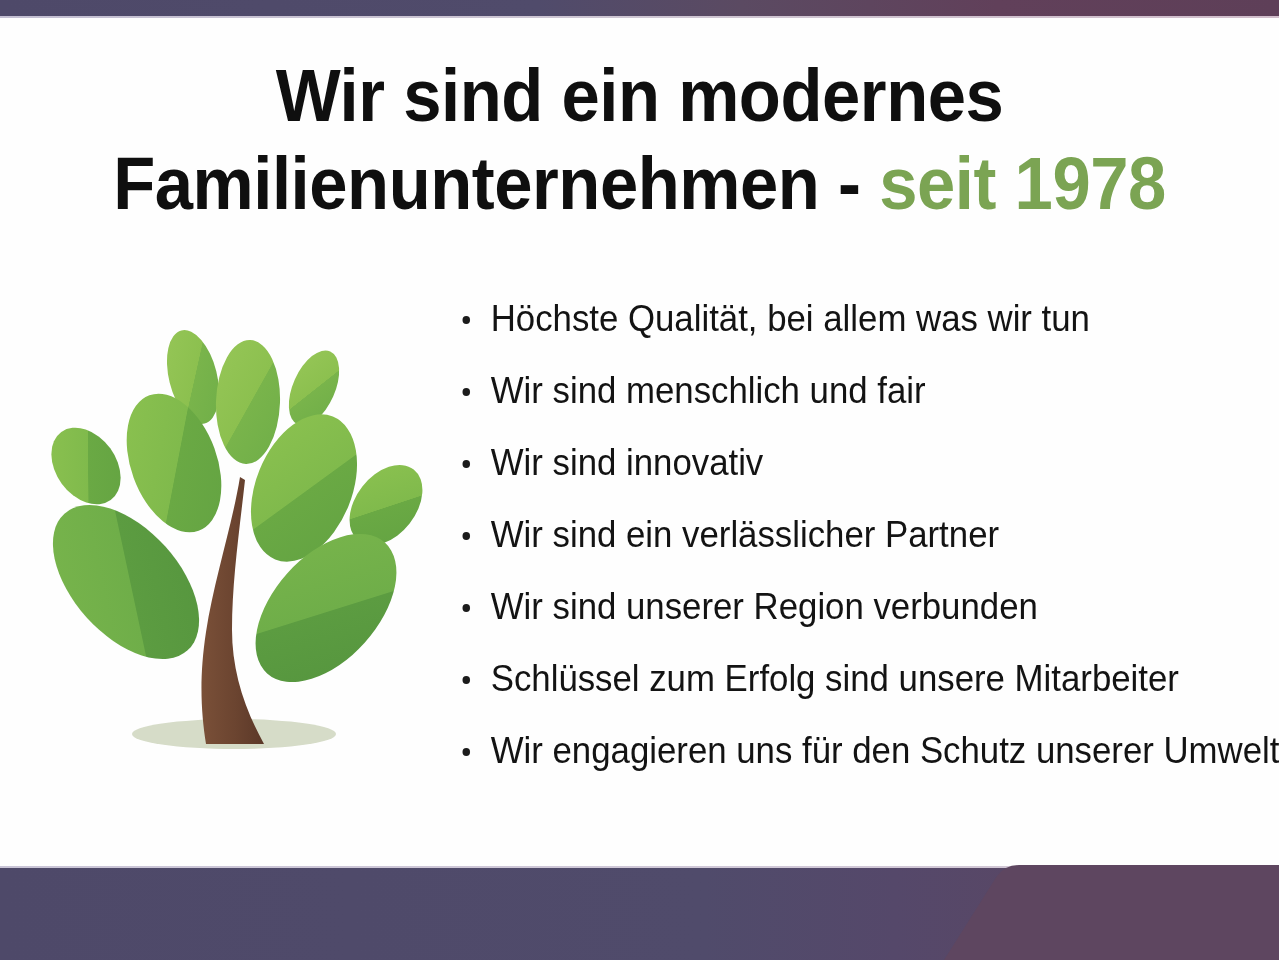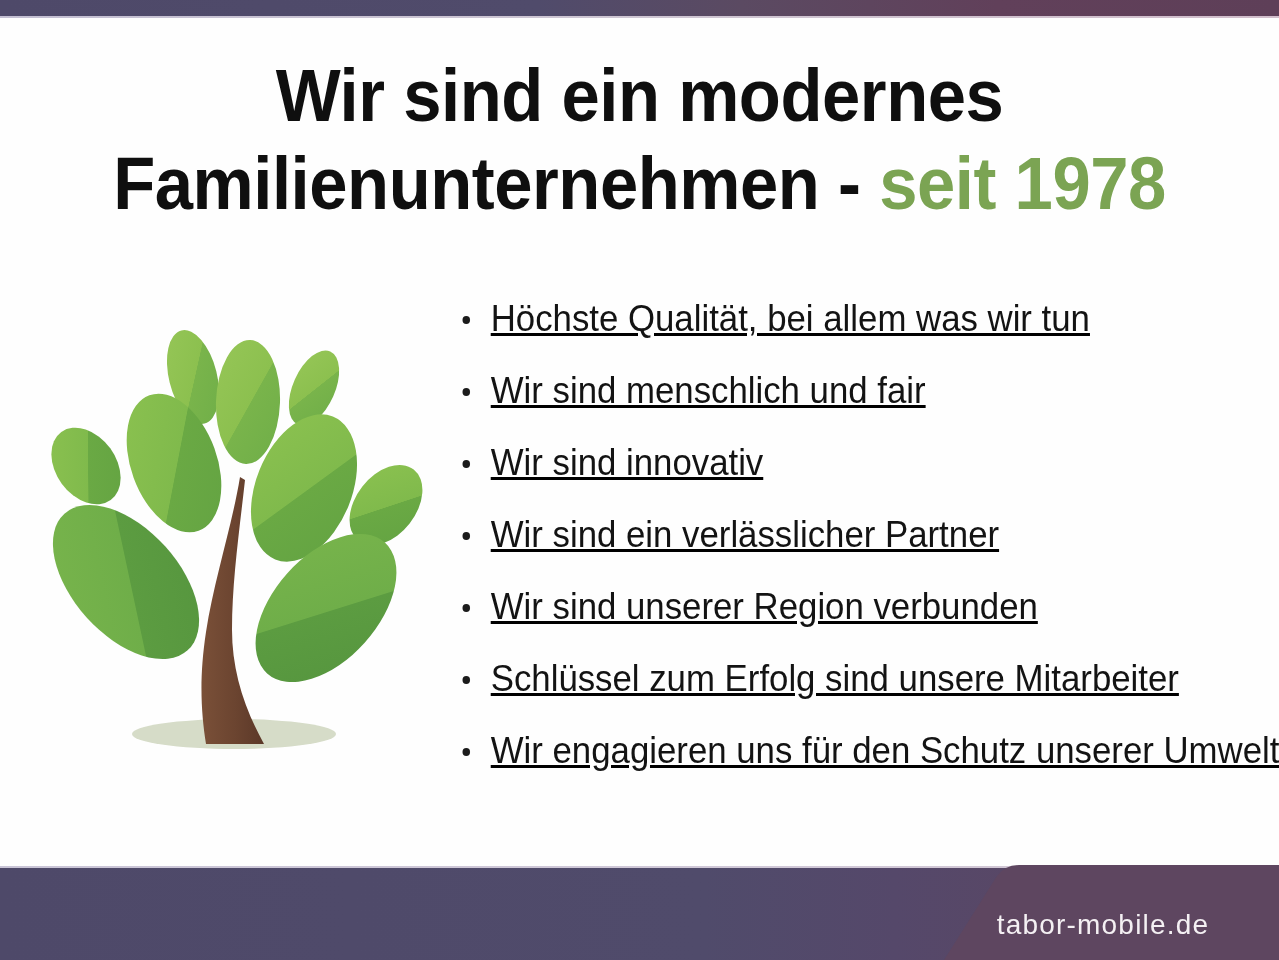--- a/index.html
+++ b/index.html
@@ -50,21 +50,21 @@
     transform:scaleX(.93);
     transform-origin:center top;
   }
   .headline .line{display:block;white-space:nowrap;}
   .headline .accent{color:#76a css;}
   .accent{color:#7ba453;}
 
   
   .bullets{
     position:absolute;left:455px;top:300px;width:820px;
-    list-style:none;margin:0;padding:0;text-decoration:underline;
+    list-style:none;margin:0;padding:0;
   }
   .bullets li{
     position:relative;
     padding-left:38px;
     margin:0 0 34px 0;
     font-family:"Liberation Sans Narrow","Liberation Sans","DejaVu Sans Condensed",sans-serif;
     font-size:37px;
     line-height:38px;
     color:#131313;
     white-space:nowrap;
@@ -191,17 +191,16 @@
     <li><span>Wir engagieren uns für den Schutz unserer Umwelt</span></li>
   </ul>
 
   <div class="bar bar-bottom"></div>
 
   <div class="badge">
     <svg viewBox="0 0 390 158" preserveAspectRatio="none" xmlns="http://www.w3.org/2000/svg" aria-hidden="true">
       <path d="M55 158 L108 74 Q116 63 130 63 L390 63 L390 158 Z" fill="#5e4660"></path>
     </svg>
     <div class="badge-text">
-      <span class="brand-url">tabor-mobile.de</span>
     </div>
   </div>
 
 </div>
 
 </body></html>

